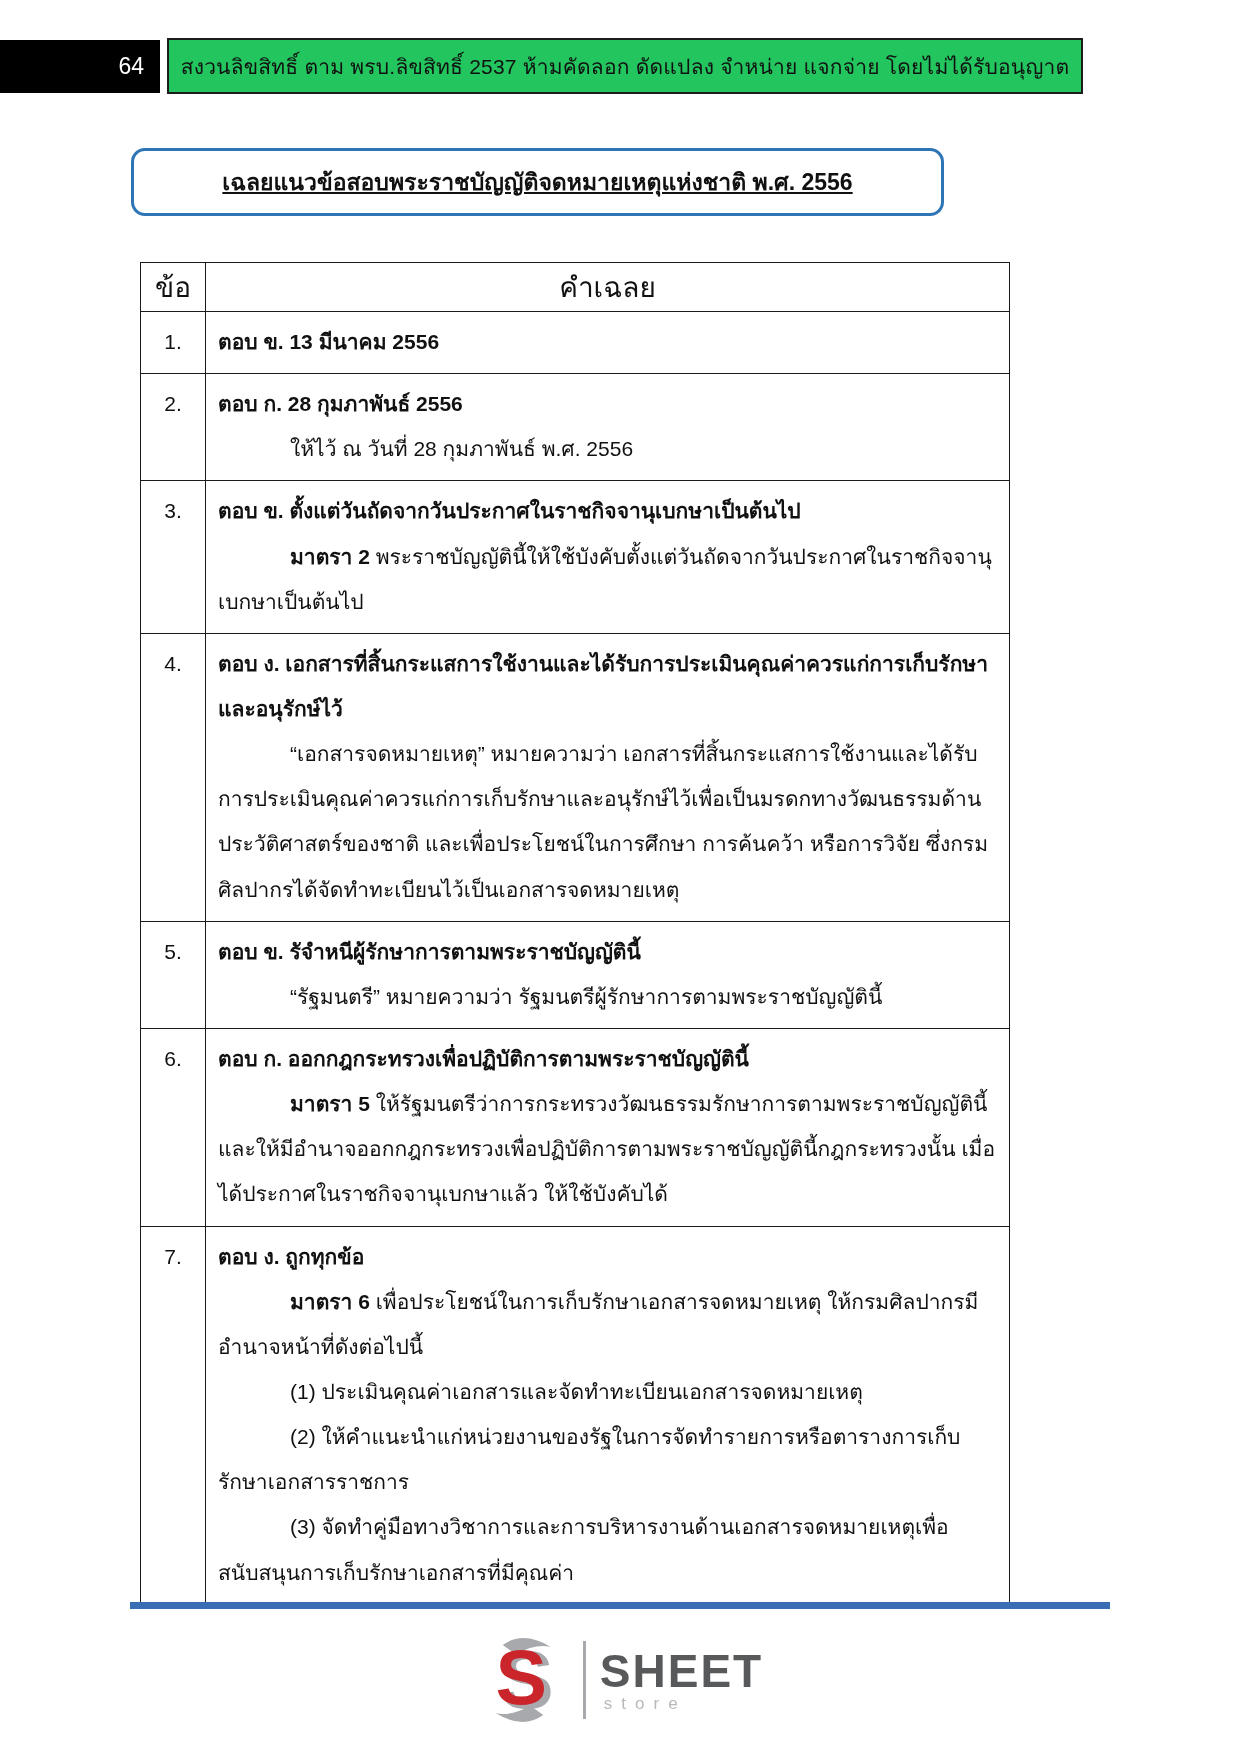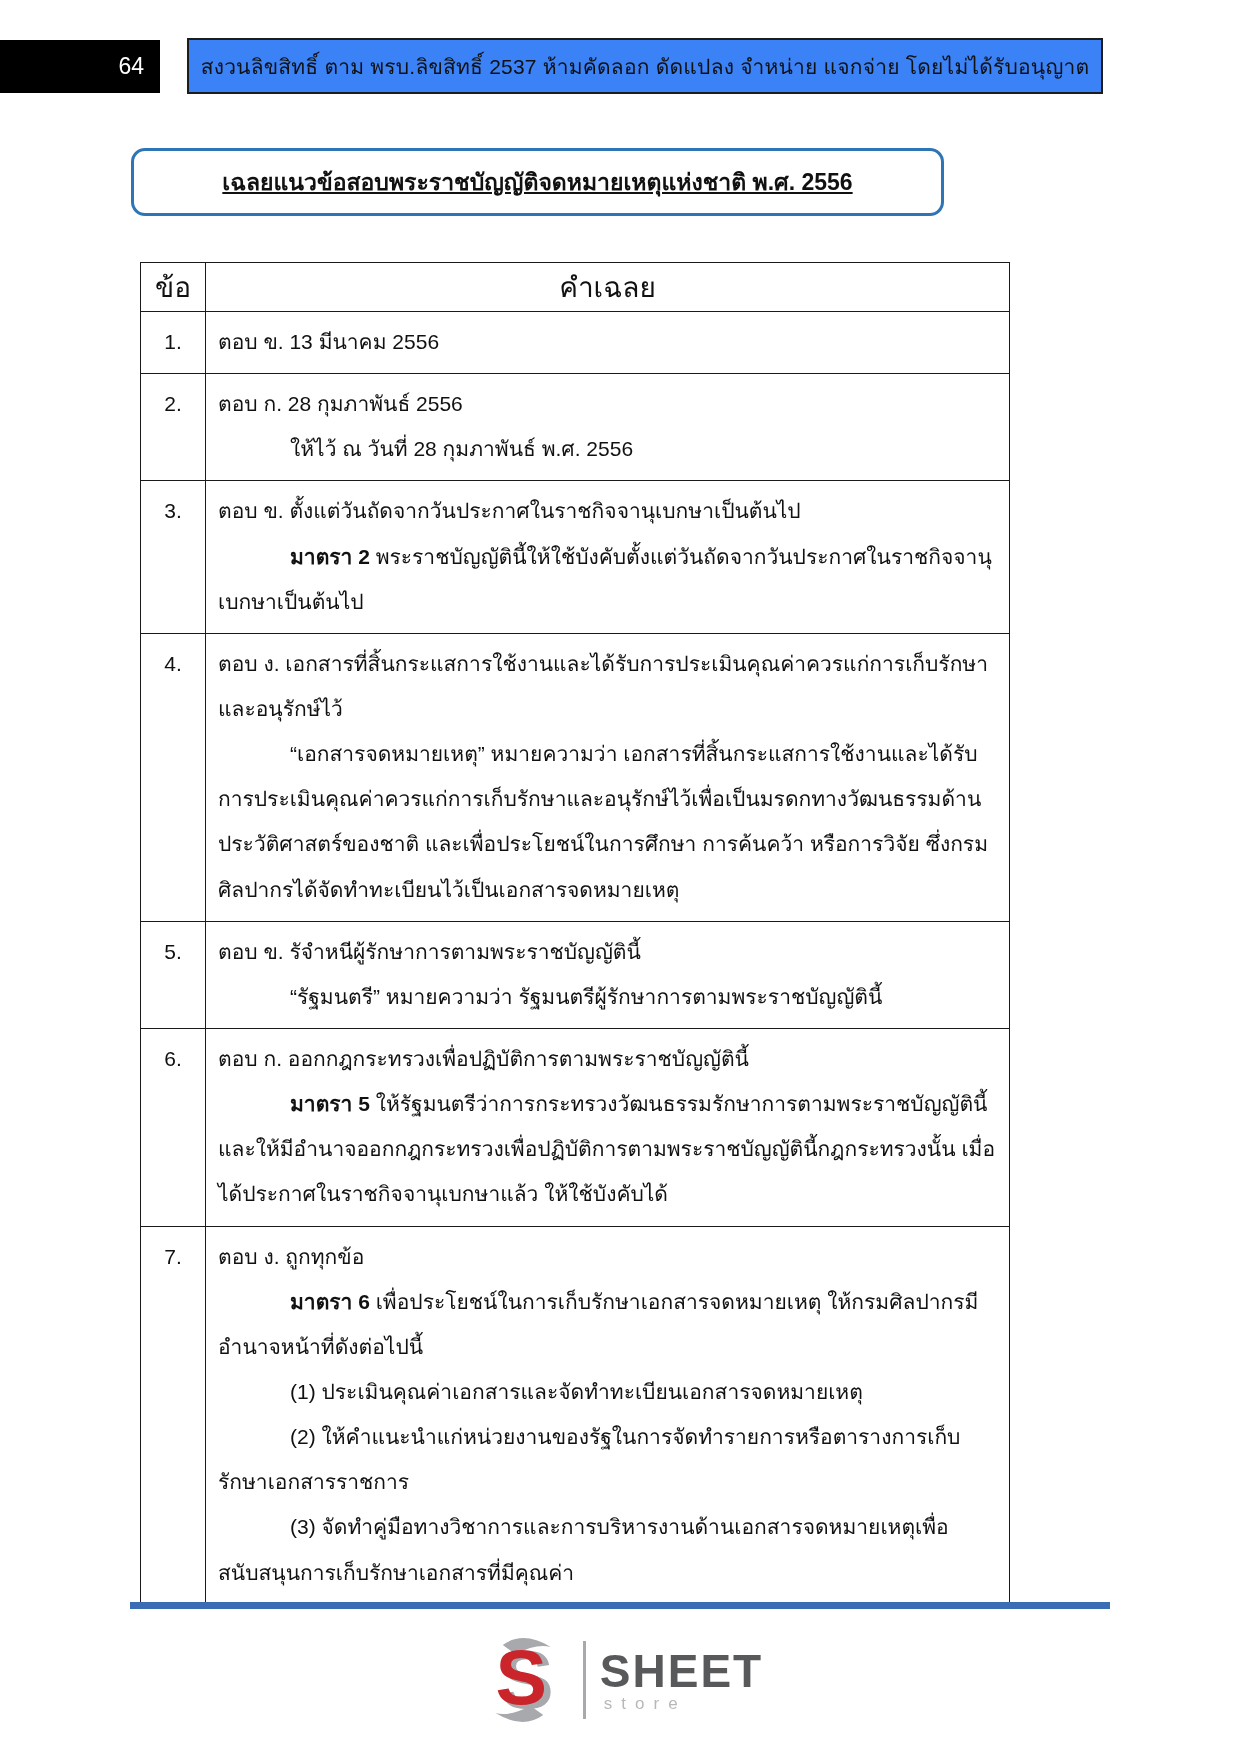--- a/index.html
+++ b/index.html
@@ -21,22 +21,22 @@
   }
 
   
   .pagenum-box{
     position:absolute;left:0;top:40px;width:160px;height:53px;
     background:#000;color:#fff;
     display:flex;align-items:center;justify-content:flex-end;
     padding-right:16px;font-size:23px;
   }
   .copyright-box{
-    position:absolute;left:187px;top:38px;width:916px;height:56px;
-    border:2px solid #1c1c1c;background:#3b82f6;
+    position:absolute;left:167px;top:38px;width:916px;height:56px;
+    border:2px solid #1c1c1c;background:#22c55e;
     display:flex;align-items:center;justify-content:center;
     font-size:21px;letter-spacing:.2px;white-space:nowrap;
   }
 
   
   .title-box{
     position:absolute;left:131px;top:148px;width:813px;height:68px;
     border:3px solid var(--title-border);border-radius:14px;
     display:flex;align-items:center;justify-content:center;
     font-size:23px;font-weight:bold;background:#fff;text-decoration:underline;
@@ -55,21 +55,21 @@
     font-weight:normal;font-size:28px;
     height:41px;text-align:center;vertical-align:middle;padding:2px 4px;
   }
   td.col-no{
     width:65px;text-align:center;vertical-align:top;
     padding-top:8px;line-height:2.1;
   }
   td.col-ans{
     vertical-align:top;padding:7px 12px 9px 12px;line-height:2.15;
   }
-  .ans-head{font-weight:normal;}
+  .ans-head{font-weight:bold;}
   .detail{font-weight:normal;}
   .detail.indent{text-indent:72px;}
   .detail strong{font-weight:bold;}
 
   
   .footer-rule{
     position:absolute;left:130px;top:1602px;width:980px;height:7px;
     background:var(--footer-rule);
   }
   .logo{

